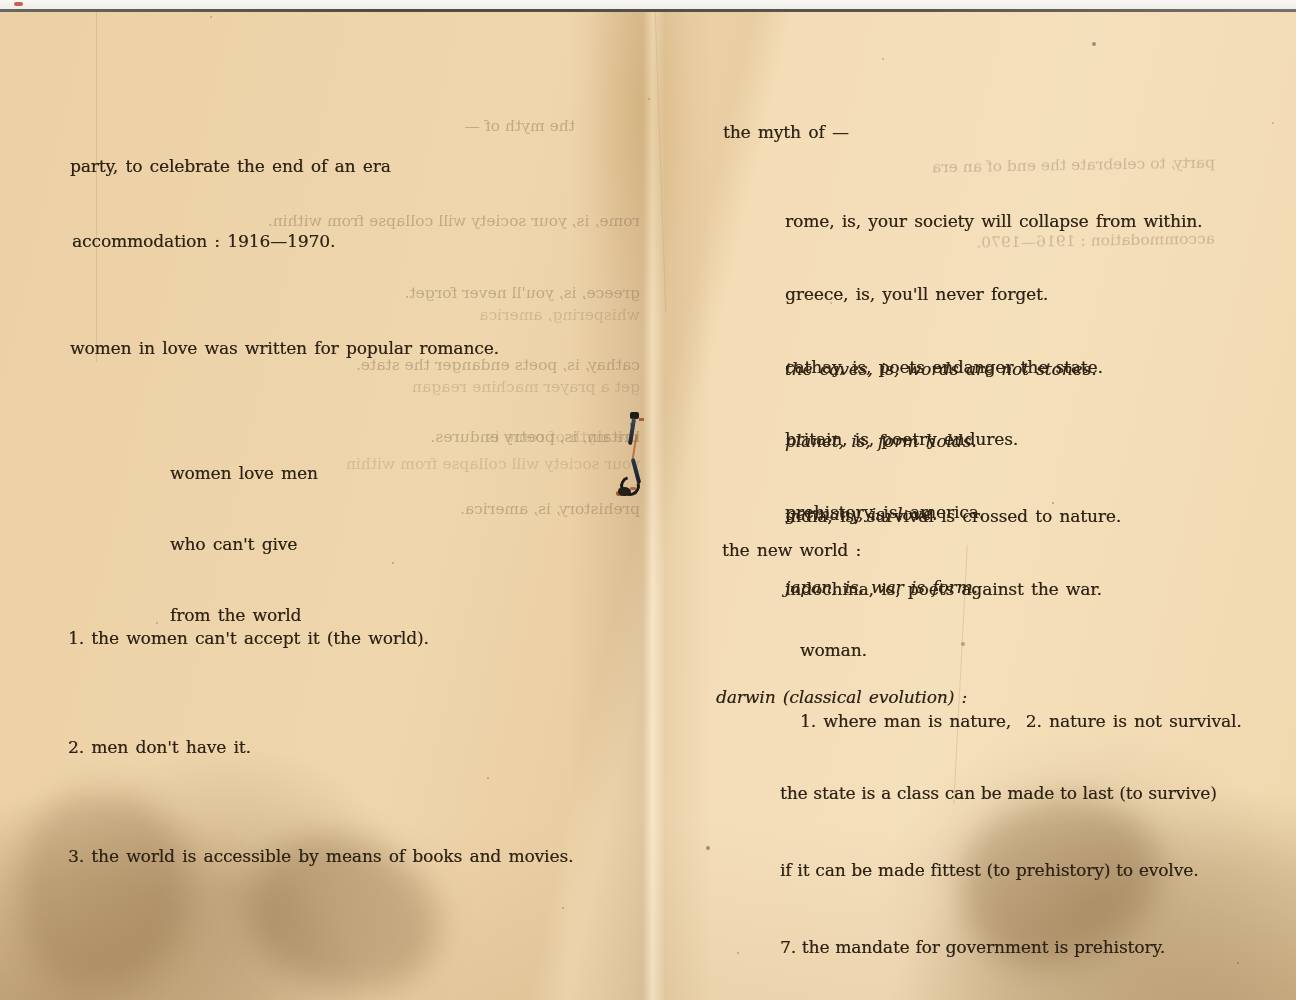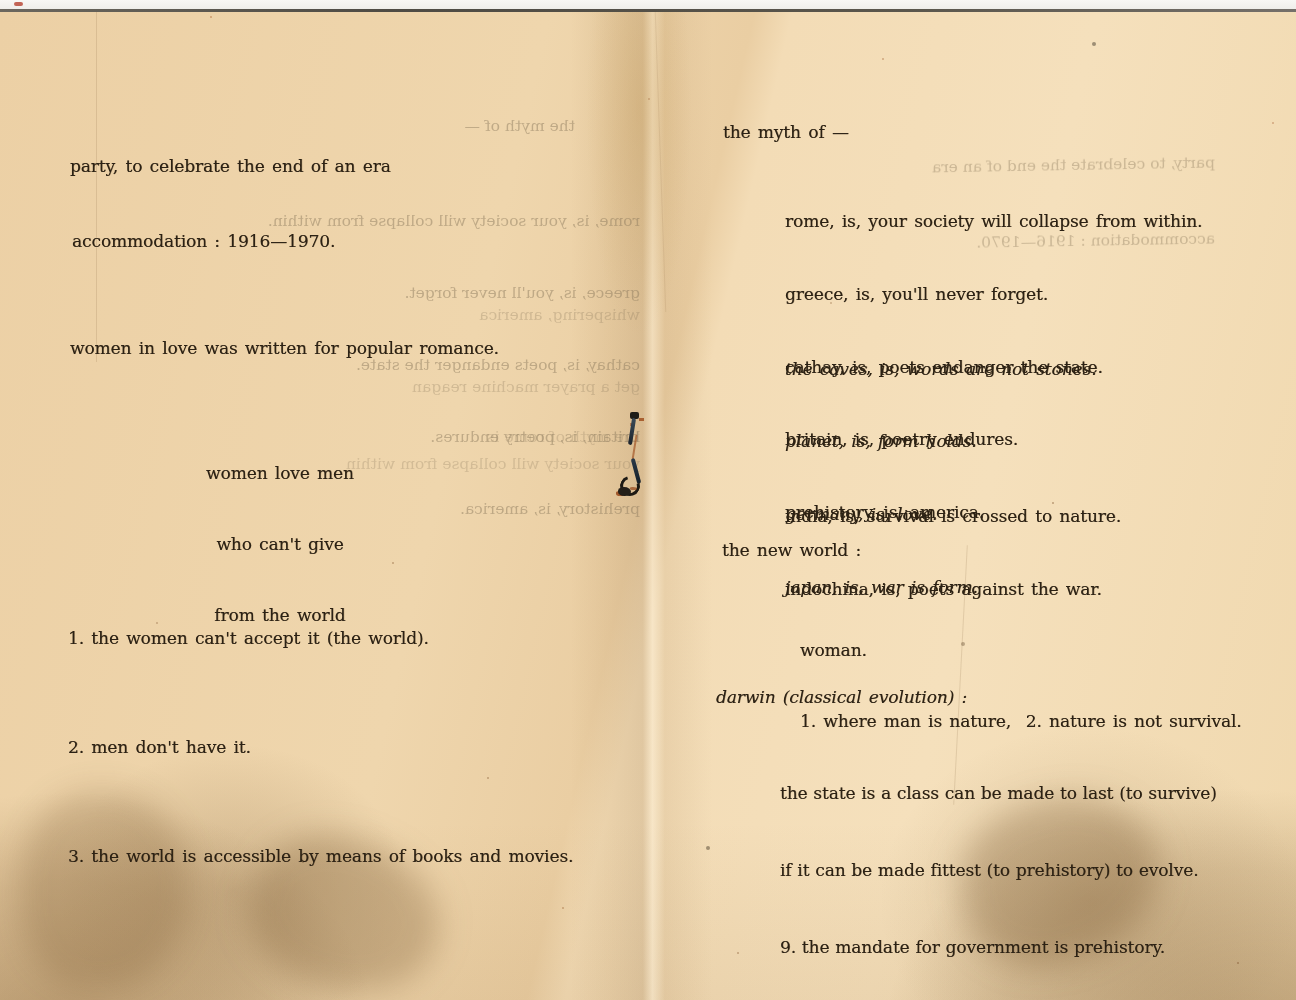--- a/index.html
+++ b/index.html
@@ -36,21 +36,21 @@
 
   .txt{
     position:absolute;font-size:17px;color:#2b2114;white-space:pre;
     letter-spacing:-0.1px;word-spacing:2px;
     text-shadow:0.4px 0.4px 0.6px rgba(74,55,30,.55);
   }
   .ghost{
     position:absolute;font-size:15.5px;color:#8d7b5e;opacity:.48;white-space:pre;
     transform:scaleX(-1);filter:blur(0.45px);letter-spacing:0;
   }
-  .center{text-align:center;}
+  .center{}
 
   
   .st{position:absolute;}
   .st-head{left:630px;top:412px;width:9px;height:7px;background:#1f1d18;border-radius:2px;
     box-shadow:7px 4px 0 -2px rgba(160,80,32,.85), -2px 9px 0 -2px rgba(160,80,32,.6);}
   .st-leg1{left:630px;top:418px;width:4px;height:27px;border-radius:2px;
     background:linear-gradient(180deg,#3a4a58,#1c232b);transform:rotate(9deg);
     box-shadow:5px 15px 0 -1px rgba(160,80,32,.65);}
   .st-leg2{left:634px;top:458px;width:4px;height:26px;border-radius:2px;
     background:linear-gradient(180deg,#2b3a48,#141e28);transform:rotate(-15deg);}
@@ -151,21 +151,21 @@
   <div class="txt" style="left:800px;top:592px;line-height:23.5px;">
     <div>woman.</div>
     <div>1. where man is nature,  2. nature is not survival.</div>
   </div>
 
   <div class="txt" style="left:716px;top:687px;font-style:italic;">darwin (classical evolution) :</div>
 
   <div class="txt" style="left:780px;top:729px;line-height:25.8px;word-spacing:0.5px;">
     <div>the state is a class can be made to last (to survive)</div>
     <div>if it can be made fittest (to prehistory) to evolve.</div>
-    <div>9. the mandate for government is prehistory.</div>
+    <div>7. the mandate for government is prehistory.</div>
     
   </div>
 
   <div>
     <div class="st st-head"></div>
     <div class="st st-leg1"></div>
     <div class="st st-leg2"></div>
     <div class="st st-hook"></div>
     <div class="st st-blob"></div>
   </div>

